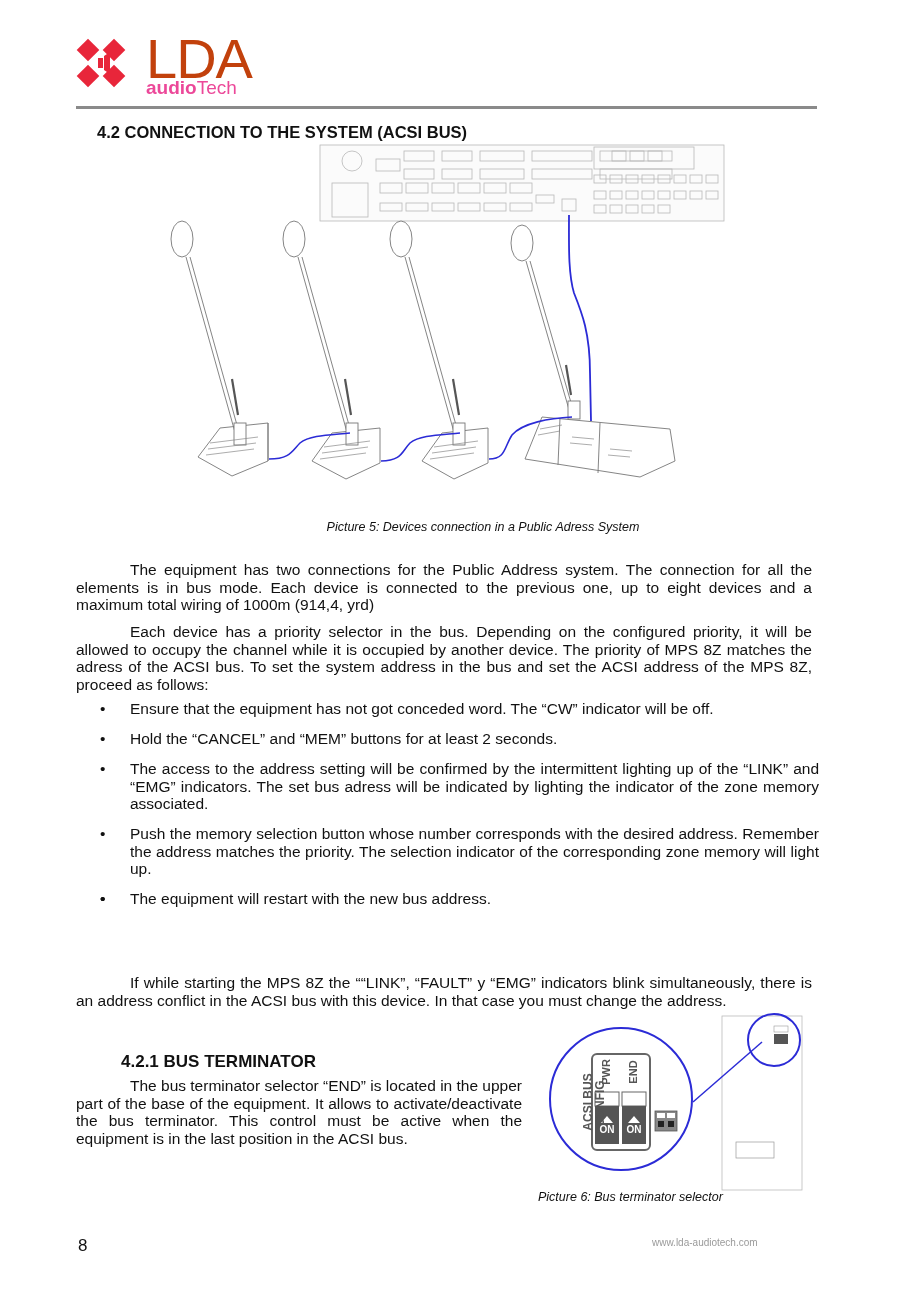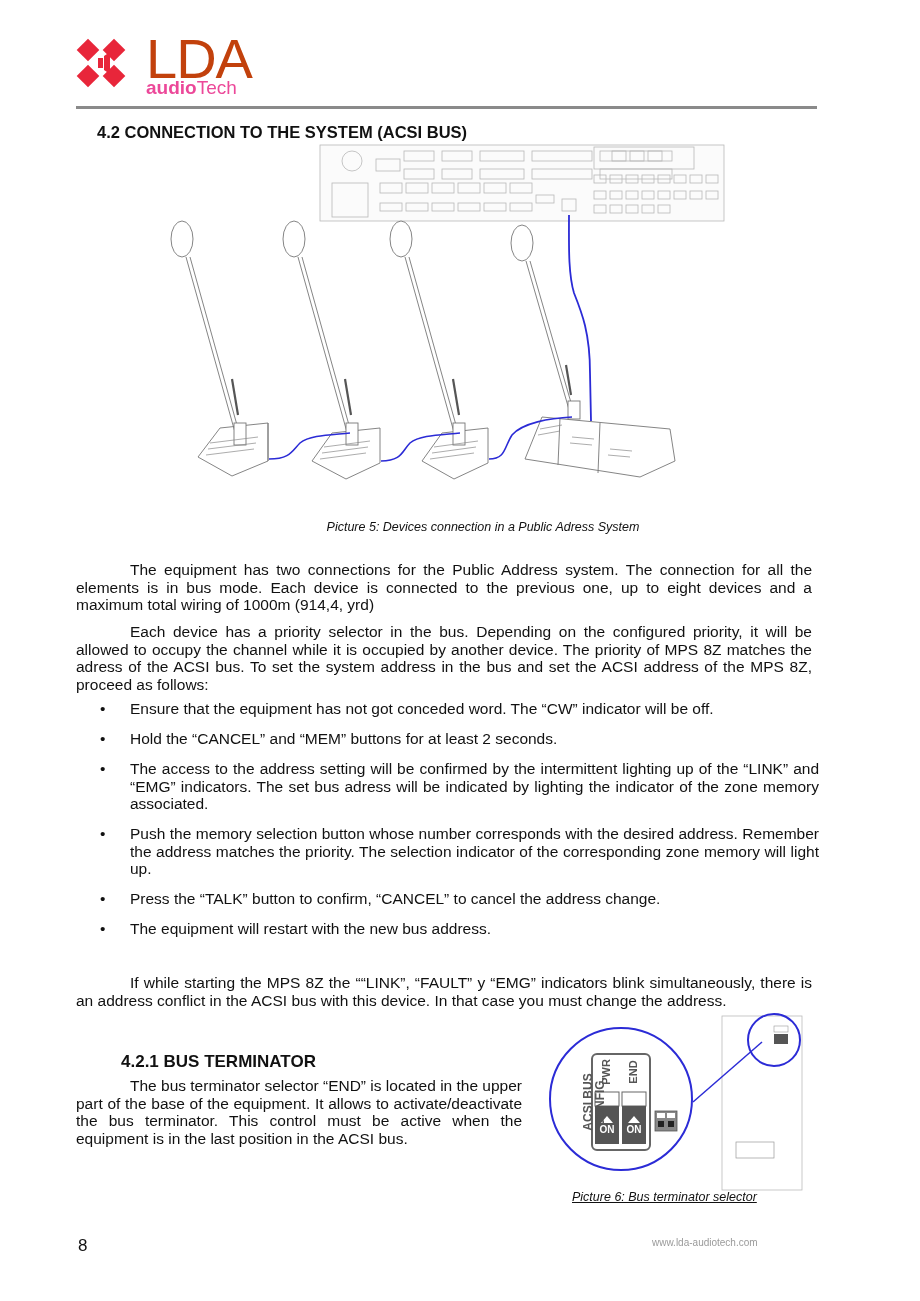--- a/index.html
+++ b/index.html
@@ -18,21 +18,21 @@
   .para .indent { display:inline-block; width:54px; }
   .p1 { top:561px; }
   .p2 { top:623px; }
   .bullets { left:76px; width:743px; top:700px; margin:0; padding:0; list-style:none; font-size:15.5px; line-height:17.5px; }
   .bullets li { position:relative; padding-left:54px; margin-bottom:12.5px; text-align:justify; }
   .bullets li .dot { position:absolute; left:24px; top:0; }
   .p3 { top:974px; }
   h3.sub { left:121px; top:1052px; margin:0; font-size:17px; font-weight:bold; white-space:nowrap; }
   .p4 { left:76px; width:446px; top:1077px; }
   .fig2 { left:548px; top:1012px; width:260px; height:180px; }
-  .cap2 { left:572px; top:1190px;text-decoration:underline; }
+  .cap2 { left:538px; top:1190px; }
   .page-num { left:78px; top:1236px; font-size:17px; color:#111; }
   .website { left:652px; top:1237px; font-size:10px; color:#9a9a9a; }
 </style>
 </head>
 <body>
 
 <div class="abs logo">
   <svg width="66" height="58" viewBox="0 0 66 58" style="position:absolute;left:0;top:0">
     <g fill="#e8263a">
       <rect x="4" y="4" width="16" height="16" transform="rotate(45 12 12)"></rect>
@@ -183,21 +183,21 @@
 <div class="abs caption cap1">Picture 5: Devices connection in a Public Adress System</div>
 
 <p class="abs para p1"><span class="indent"></span><span>The equipment has two connections for the Public Address system. The connection for all the elements is in bus mode. Each device is connected to the previous one, up to eight devices and a maximum total wiring of 1000m (914,4, yrd)</span></p>
 <p class="abs para p2"><span class="indent"></span><span>Each device has a priority selector in the bus. Depending on the configured priority, it will be allowed to occupy the channel while it is occupied by another device. The priority of MPS 8Z matches the adress of the ACSI bus. To set the system address in the bus and set the ACSI address of the MPS 8Z, proceed as follows:</span></p>
 
 <ul class="abs bullets">
   <li><span class="dot">•</span><span>Ensure that the equipment has not got conceded word. The “CW” indicator will be off.</span></li>
   <li><span class="dot">•</span><span>Hold the “CANCEL” and “MEM” buttons for at least 2 seconds.</span></li>
   <li><span class="dot">•</span><span>The access to the address setting will be confirmed by the intermittent lighting up of the “LINK” and “EMG” indicators. The set bus adress will be indicated by lighting the indicator of the zone memory associated.</span></li>
   <li><span class="dot">•</span><span>Push the memory selection button whose number corresponds with the desired address. Remember the address matches the priority. The selection indicator of the corresponding zone memory will light up.</span></li>
-  <li><span class="dot">•</span><span>Press the “TALK” button to confirm, “CANCEL” to cancel the address change.</span></li>
+  <li><span class="dot">•</span></li>
   <li><span class="dot">•</span><span>The equipment will restart with the new bus address.</span></li>
 </ul>
 
 <p class="abs para p3"><span class="indent"></span><span>If while starting the MPS 8Z the ““LINK”, “FAULT” y “EMG” indicators blink simultaneously, there is an address conflict in the ACSI bus with this device. In that case you must change the address.</span></p>
 
 <h3 class="abs sub">4.2.1  BUS TERMINATOR</h3>
 <p class="abs para p4"><span class="indent"></span><span>The bus terminator selector “END” is located in the upper part of the base of the equipment. It allows to activate/deactivate the bus terminator. This control must be active when the equipment is in the last position in the ACSI bus.</span></p>
 
 <div class="abs fig2">
   <svg width="260" height="180" viewBox="0 0 260 180" style="position:absolute;left:0;top:0">

